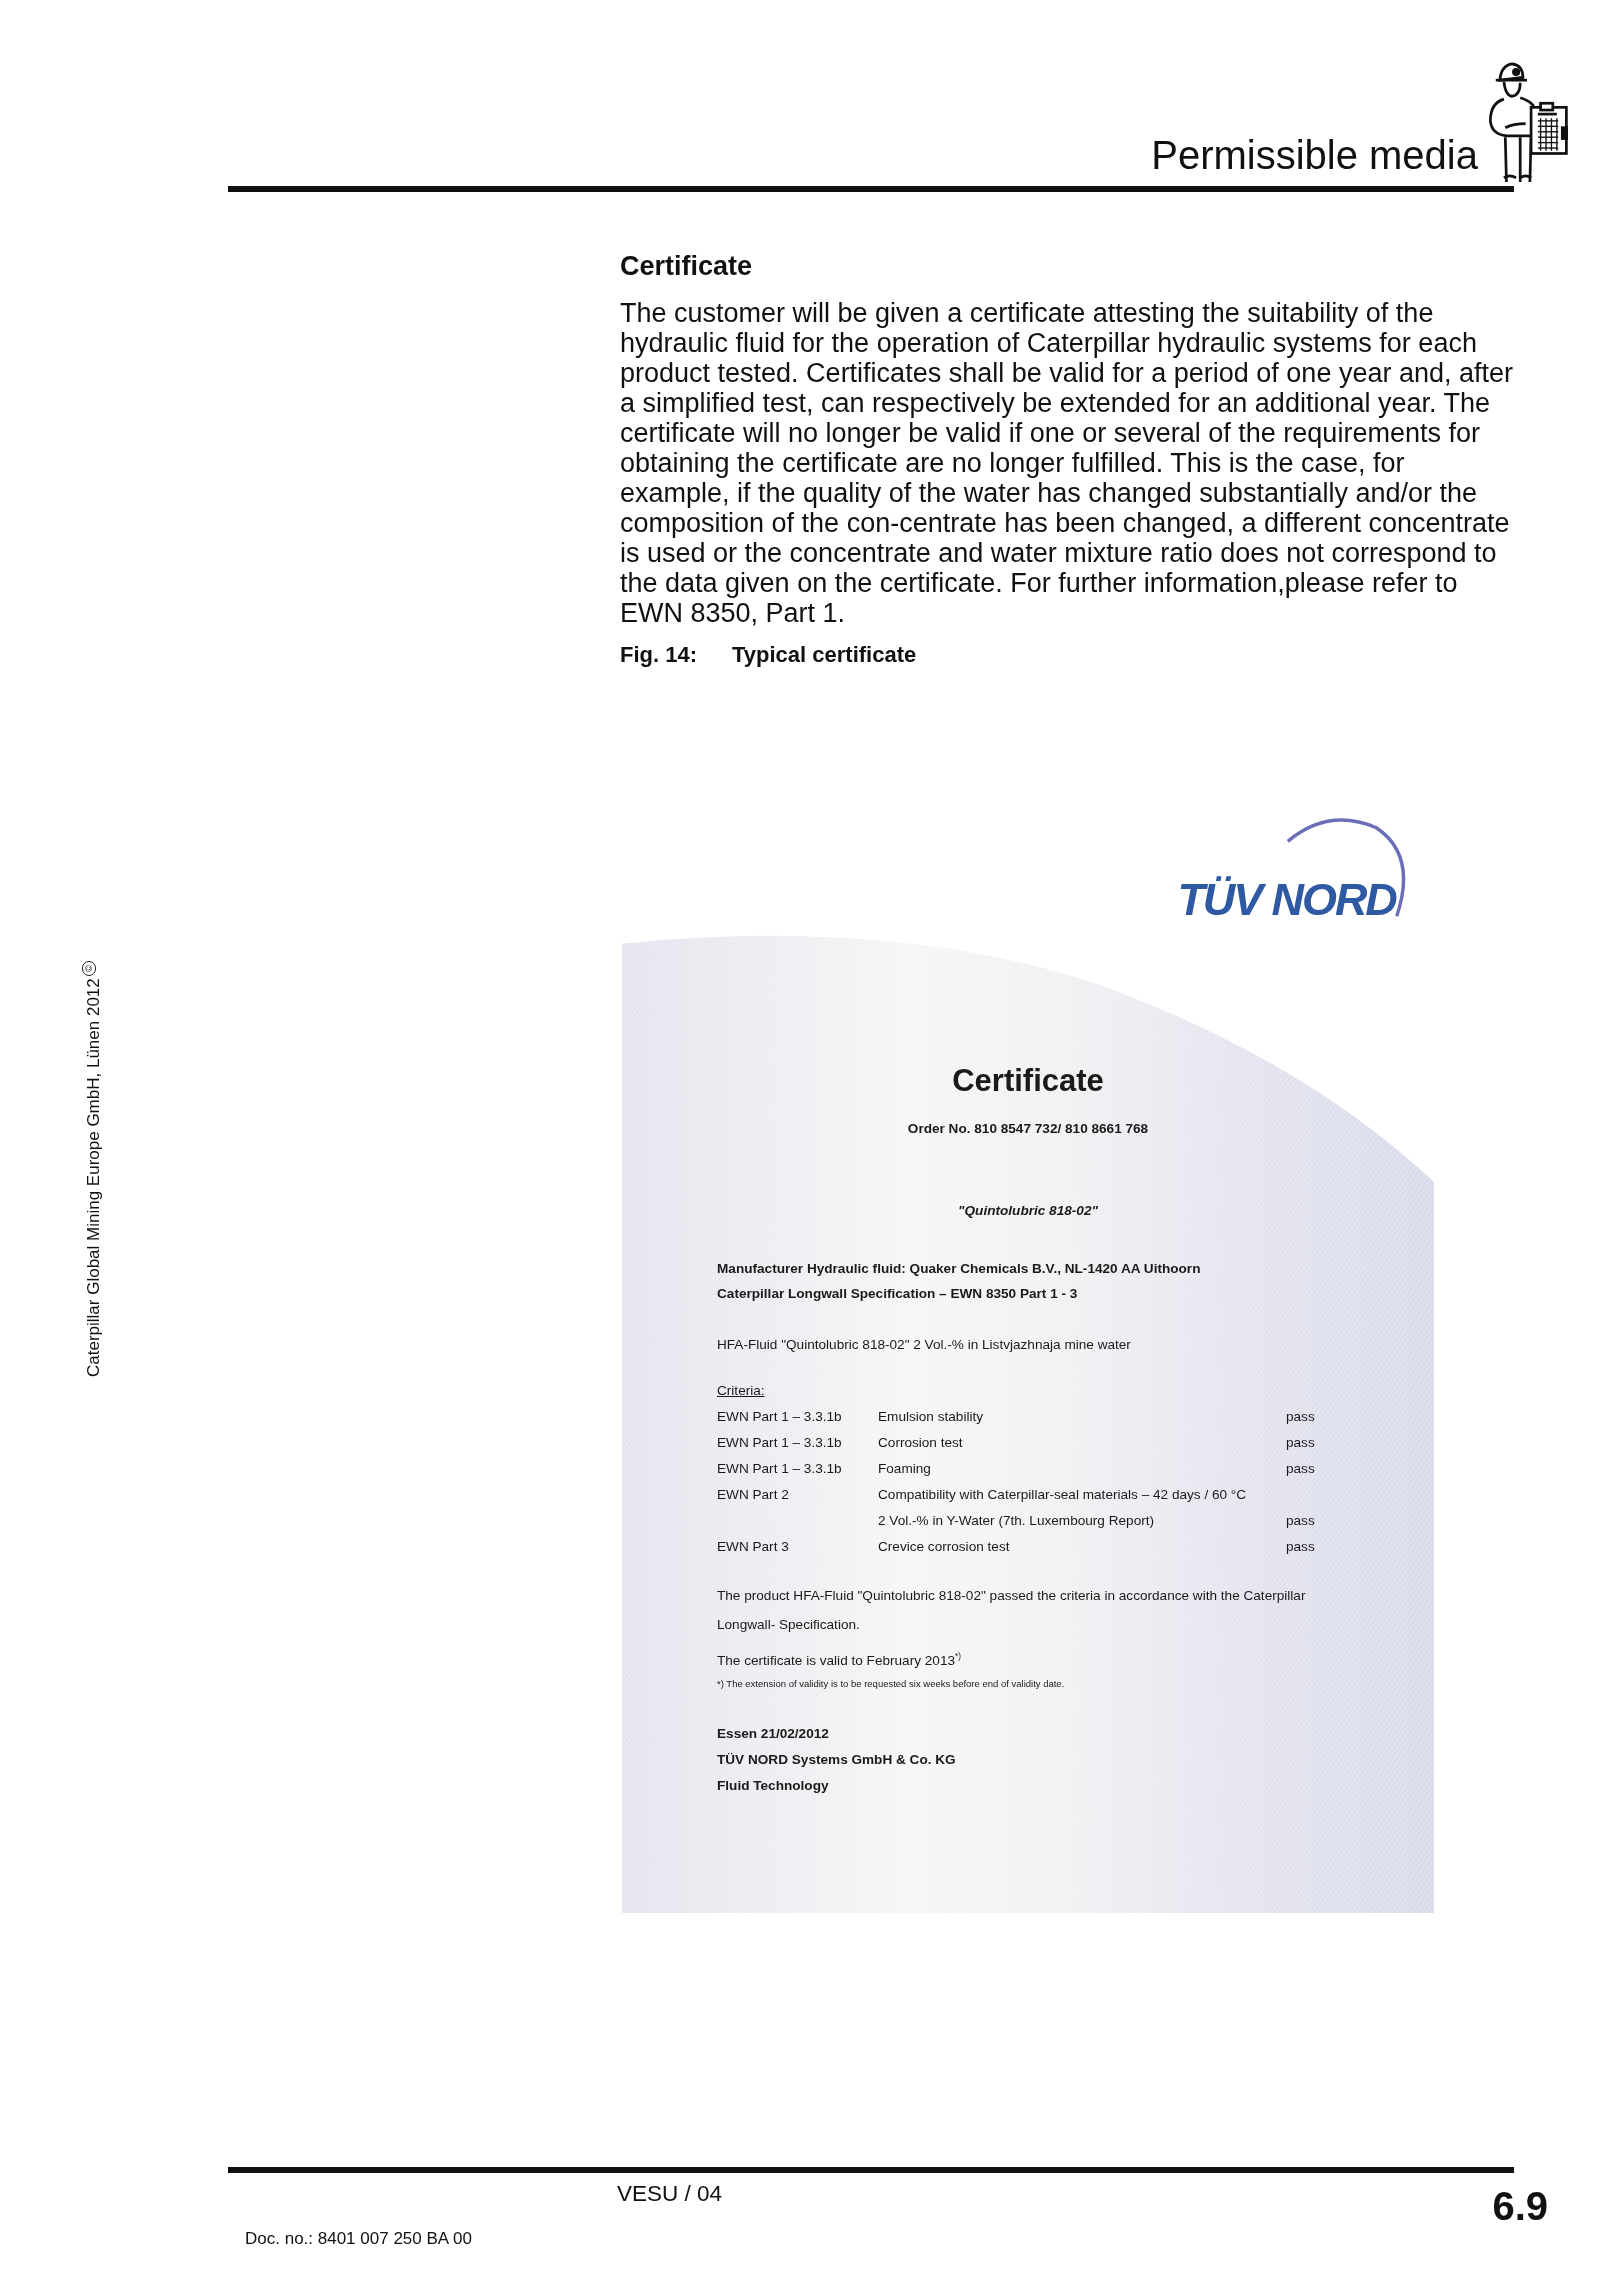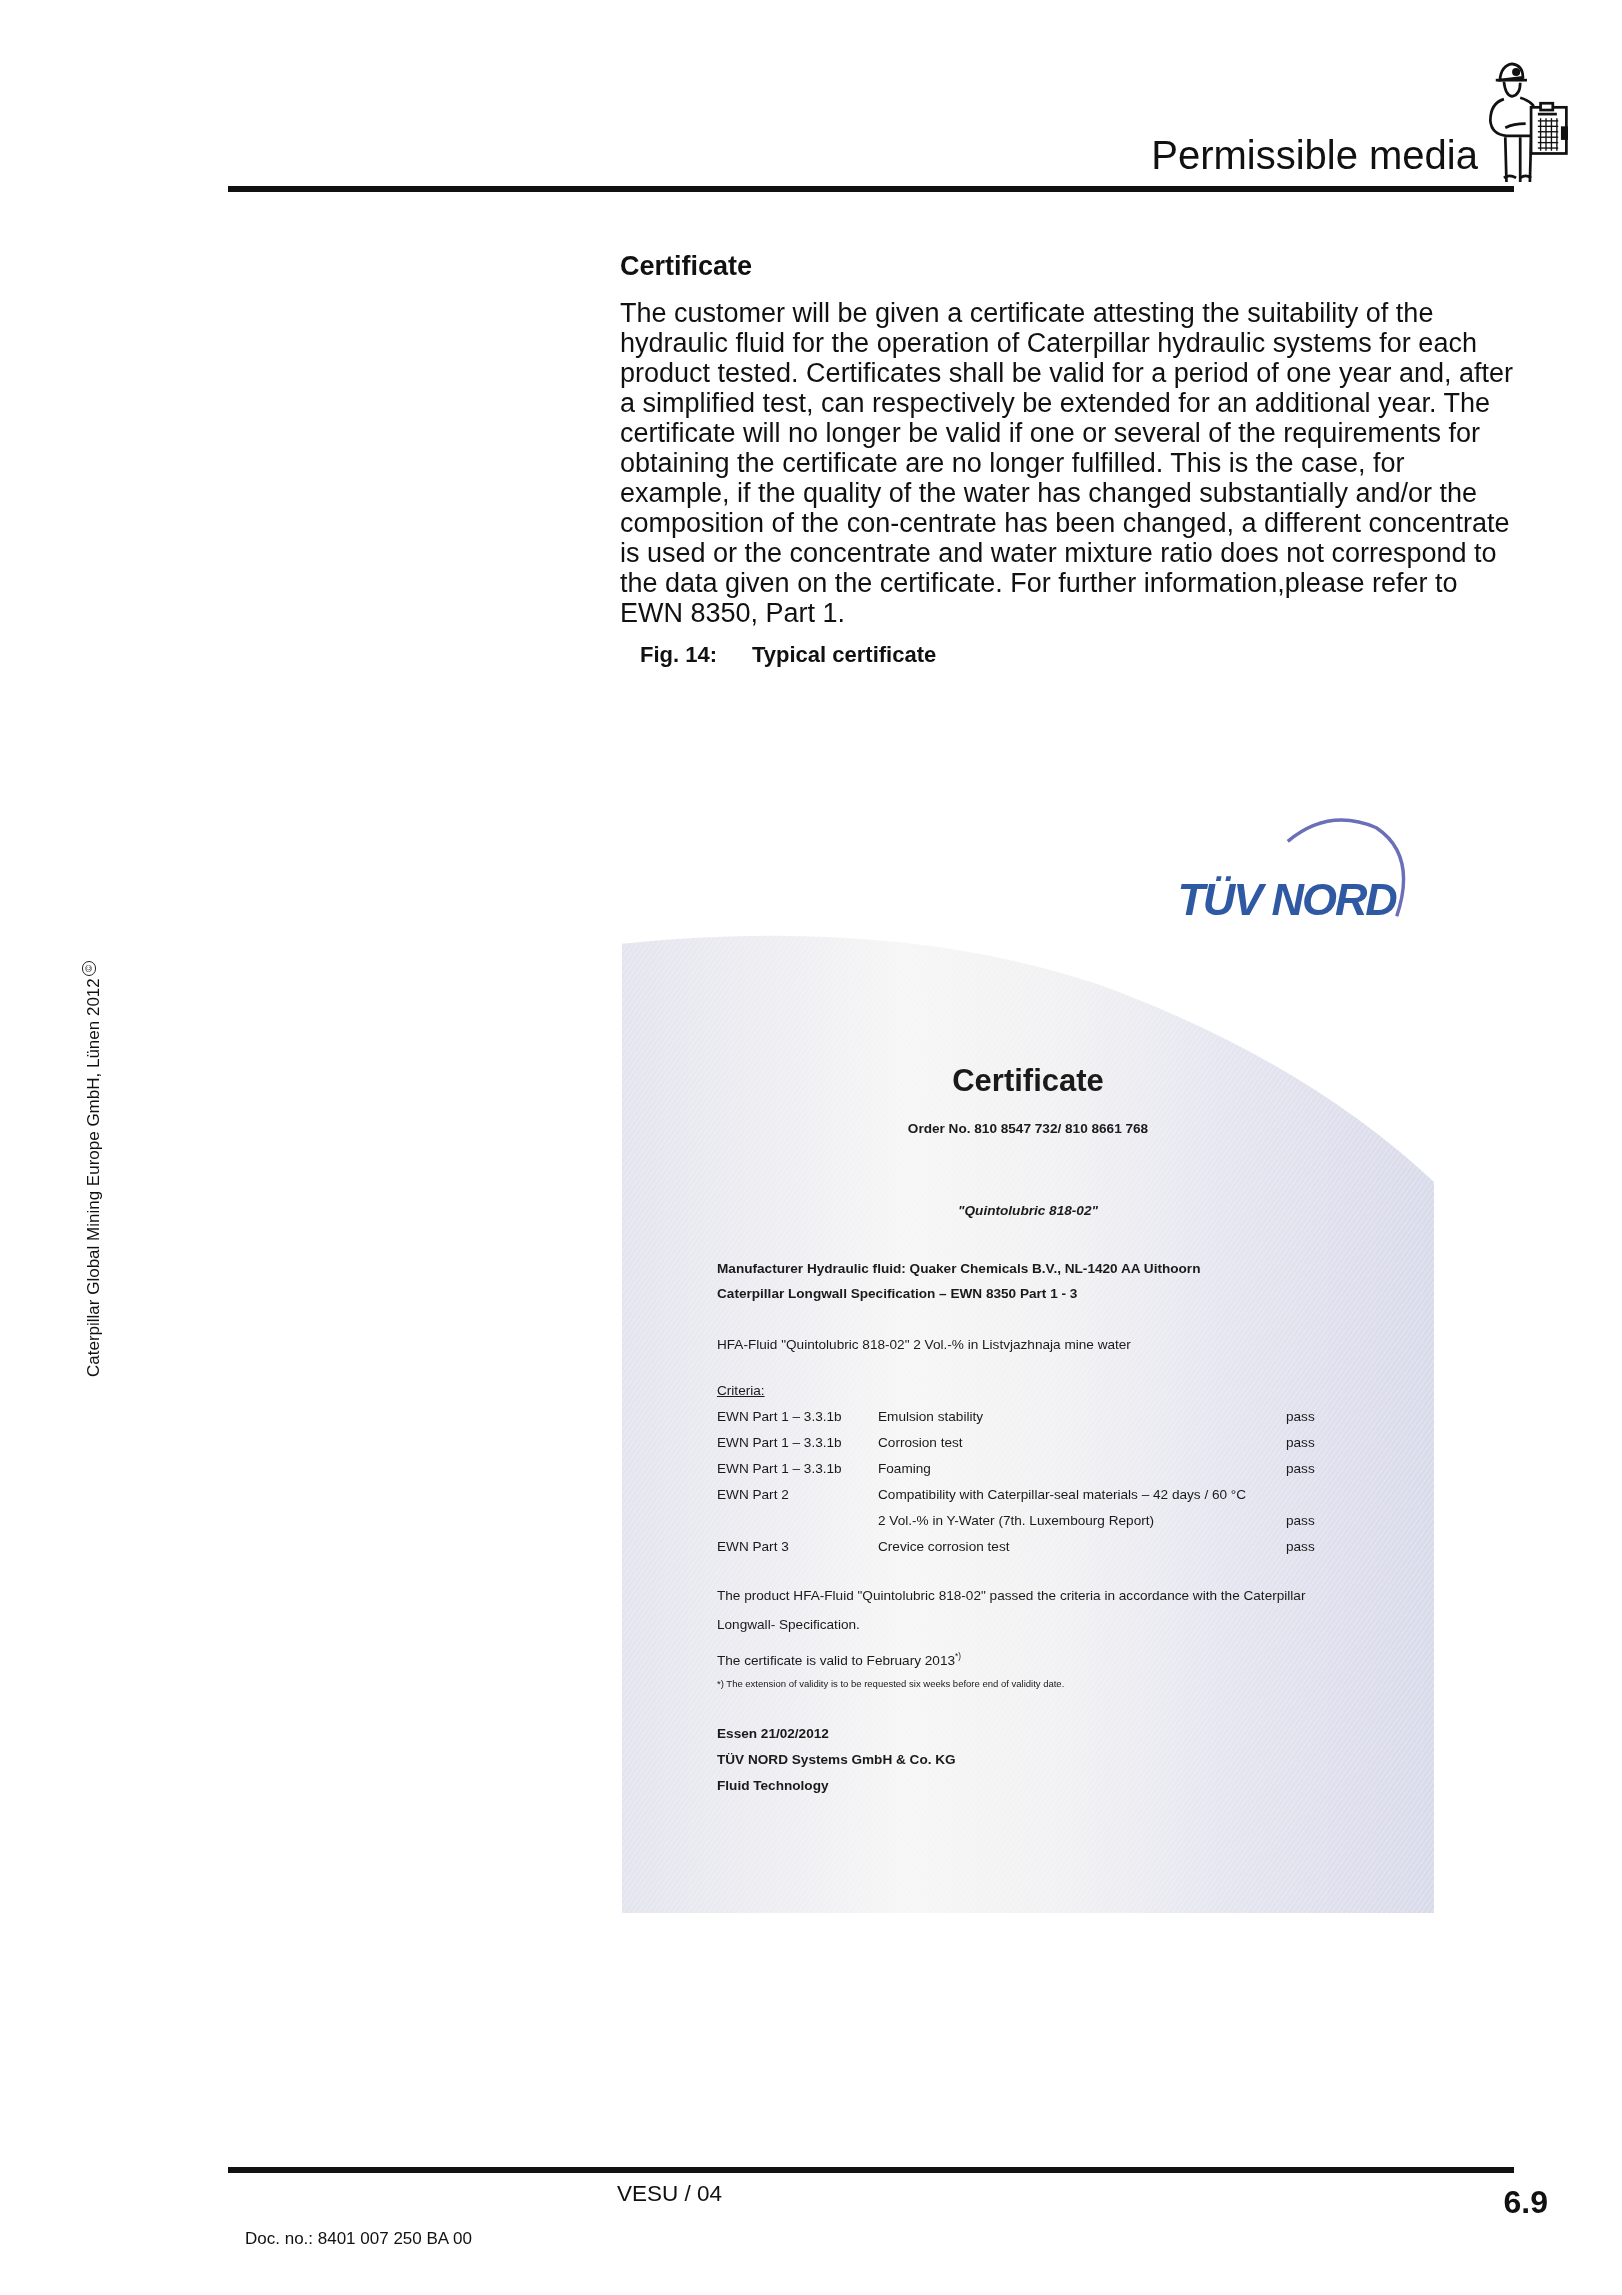--- a/index.html
+++ b/index.html
@@ -6,21 +6,21 @@
   body { width:1622px; height:2295px; position:relative; overflow:hidden; font-family:"Liberation Sans", sans-serif; color:#111; }
   .abs { position:absolute; }
   #hdr-title { right:144px; top:131px; font-size:40px; line-height:48px; white-space:nowrap; }
   #hdr-icon { left:1486px; top:53px; width:82px; height:129px; }
   #hdr-rule { left:228px; top:186px; width:1286px; height:6.1px; background:#111; }
   #side-copy { left:82px; top:1377px; transform:rotate(-90deg); transform-origin:left top; font-size:17px; white-space:nowrap; }
   #side-copy .c { font-size:15px; vertical-align:super; margin-left:2.7px; display:inline-block; border:1.4px solid #222; border-radius:50%; width:12.3px; height:12.3px; line-height:12.3px; text-align:center; font-size:9.5px; }
   #content { left:620px; top:249px; width:900px; }
   #section-heading { font-size:27px; font-weight:bold; line-height:34px; margin:0 0 15px 0; }
   .body-p { font-size:27px; line-height:30px; margin:0 0 13.6px 0; }
-  #fig-caption { font-size:22px; font-weight:bold; margin-top:8.2px;margin-left:20px; }
+  #fig-caption { font-size:22px; font-weight:bold; margin-top:8.2px; }
   #fig-caption .num { display:inline-block; width:112px; }
   
   #logo { left:1172px; top:814px; width:252px; height:116px; }
   #cert { left:622px; top:930px; width:812px; height:983px; }
   #cert-bg { position:absolute; inset:0; }
   #cert-body { position:absolute; left:0; top:0; width:812px; height:983px; font-family:"Liberation Sans", sans-serif; color:#1a1a1a; }
   .ctr { position:absolute; left:0; width:812px; text-align:center; }
   #cert-title { top:133px; font-size:31px; font-weight:bold; }
   #cert-order { top:191px; font-size:13.6px; font-weight:bold; }
   #cert-type { top:215px; font-size:17.7px; font-weight:bold; }
@@ -36,21 +36,21 @@
   .crow .desc { position:absolute; left:161px; white-space:nowrap; }
   .crow .res { position:absolute; left:569px; }
   #cert-passed { top:651px; line-height:29px; white-space:normal; width:613px; }
   #cert-valid { top:722px; }
   #cert-valid sup { font-size:8.2px; }
   #cert-note { top:748px; font-size:9.5px; }
   #cert-sign { top:791px; line-height:26px; font-weight:bold; }
   #ftr-rule { left:228px; top:2167px; width:1286px; height:5.5px; background:#111; }
   #ftr-doc { left:245px; top:2181px; font-size:17px;margin-top:48px; }
   #ftr-ver { left:617px; top:2181px; font-size:22.5px; }
-  #ftr-page { right:74px; top:2184px; font-size:32px; font-weight:bold; }
+  #ftr-page { right:74px; top:2184px; font-size:40px; font-weight:bold; }
 </style>
 </head>
 <body>
 
 <div id="hdr-title" class="abs">Permissible media</div>
 <div id="hdr-icon" class="abs">
   <svg width="82" height="129" viewBox="0 0 120 190" fill="none" stroke="#111" stroke-width="4">
     <path d="M20 40 Q22 18 38 16 Q54 18 54 36 Z" fill="#fff"></path>
     <line x1="14" y1="40" x2="60" y2="40"></line>
     <circle cx="44" cy="28" r="4" fill="#111"></circle>

